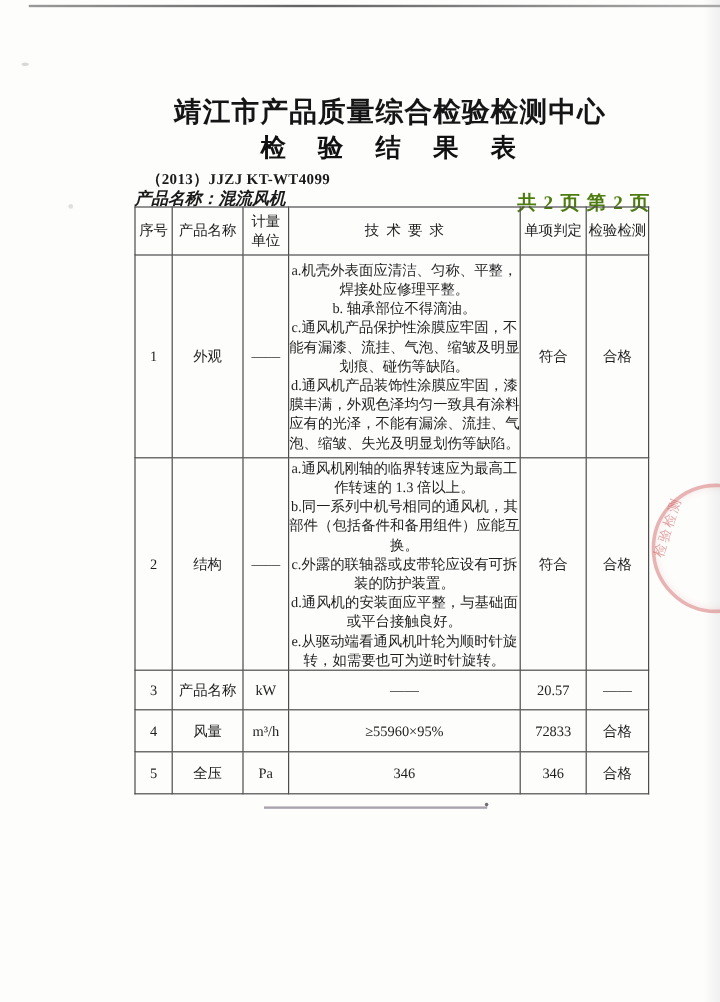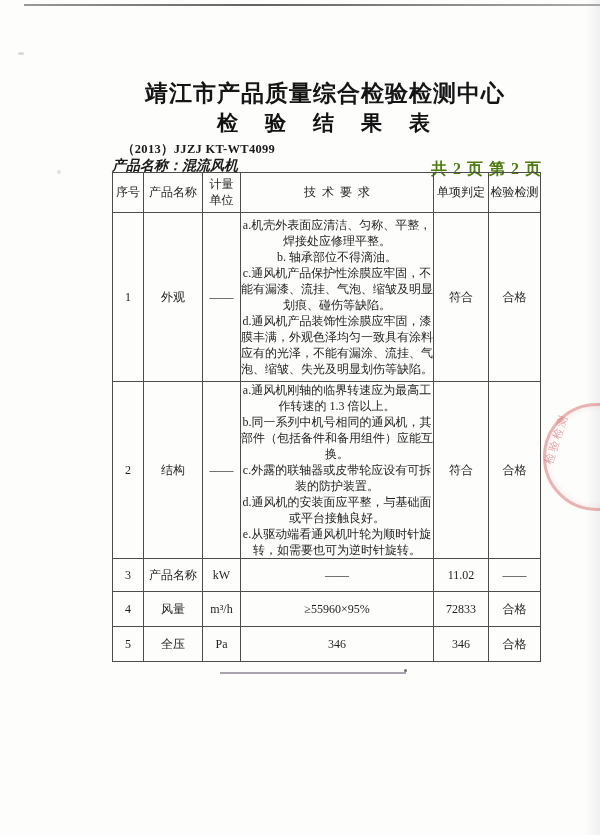--- a/index.html
+++ b/index.html
@@ -160,21 +160,21 @@
 d.通风机的安装面应平整，与基础面或平台接触良好。
 e.从驱动端看通风机叶轮为顺时针旋转，如需要也可为逆时针旋转。</td>
     <td>符合</td>
     <td>合格</td>
   </tr>
   <tr class="r3">
     <td>3</td>
     <td>产品名称</td>
     <td>kW</td>
     <td class="req-center">——</td>
-    <td>11.02</td>
+    <td>20.57</td>
     <td>——</td>
   </tr>
   <tr class="r4">
     <td>4</td>
     <td>风量</td>
     <td>m³/h</td>
     <td class="req-center">≥55960×95%</td>
     <td>72833</td>
     <td>合格</td>
   </tr>

